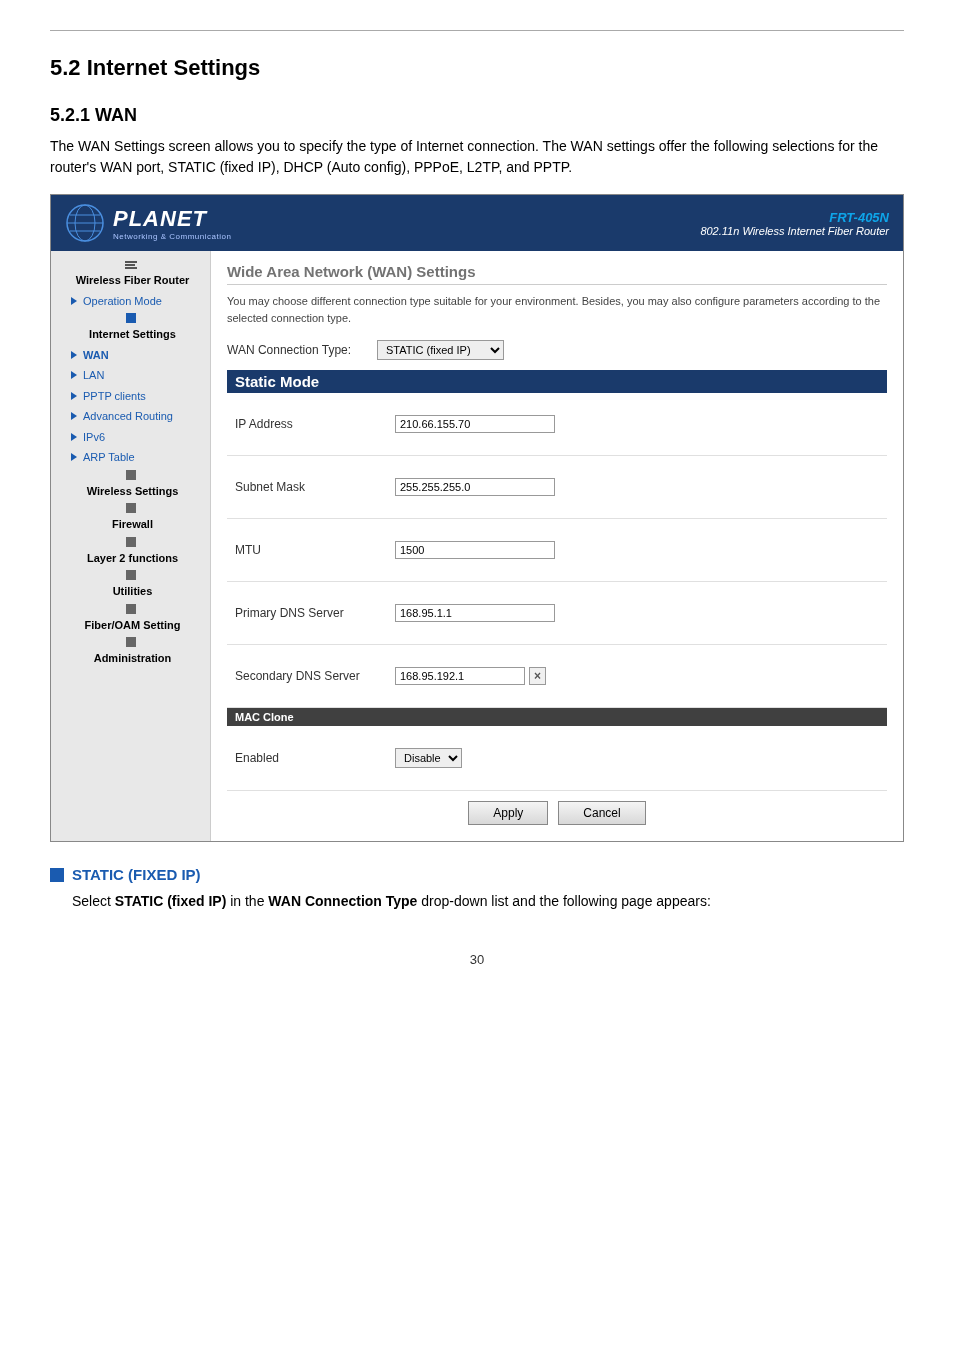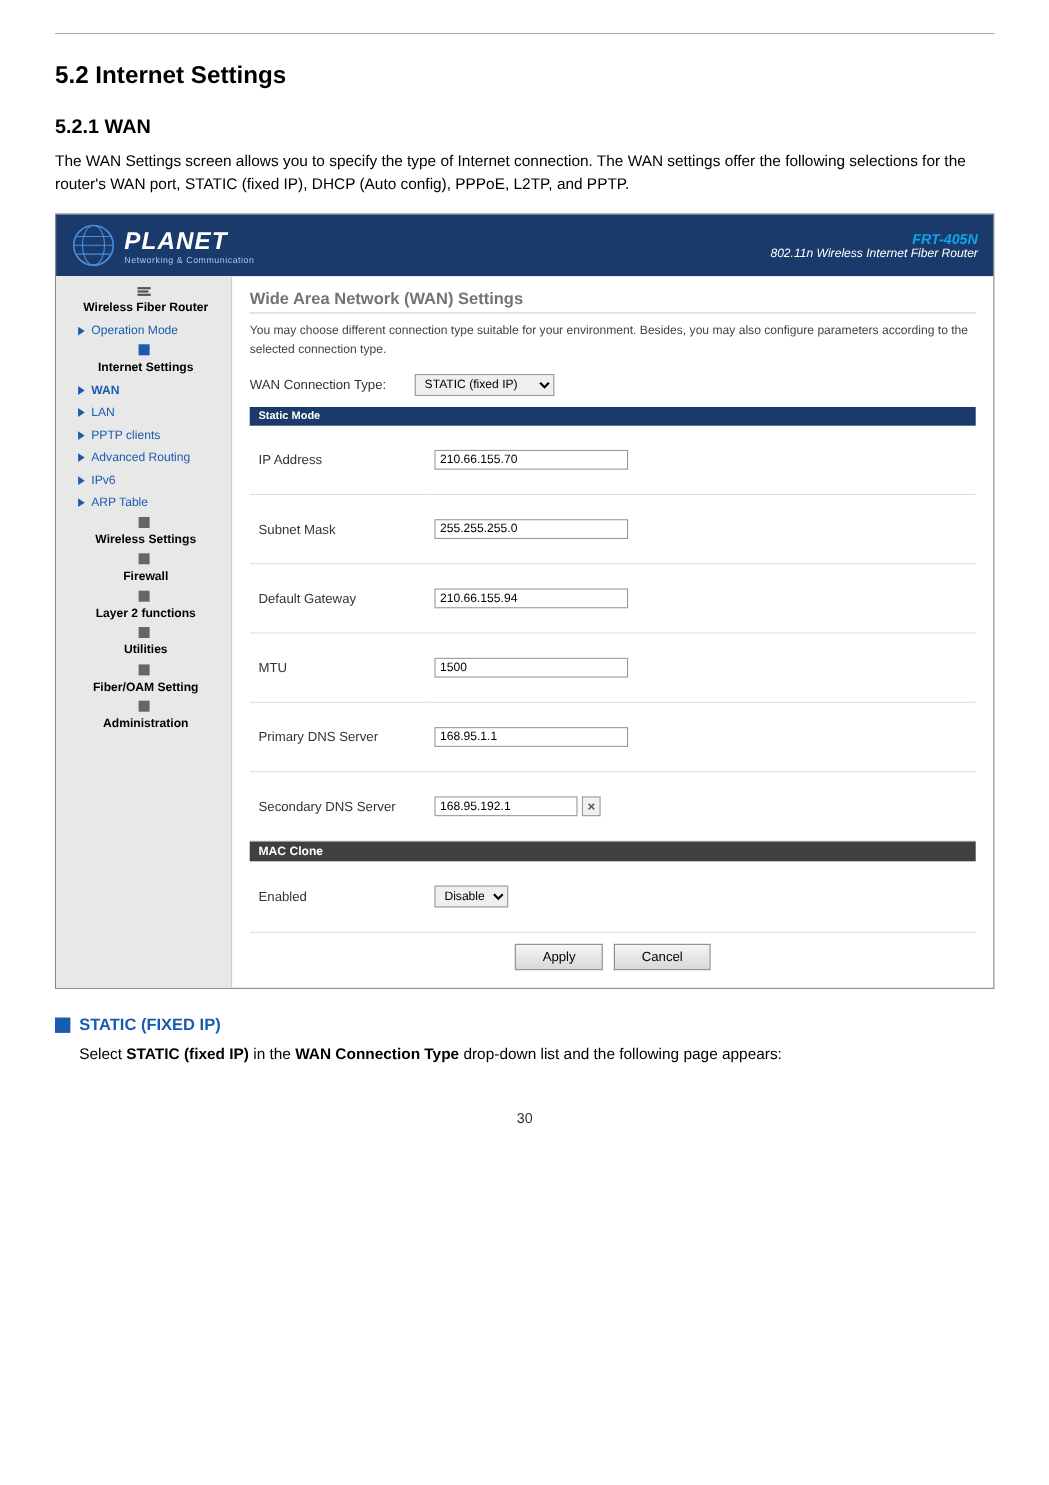--- a/index.html
+++ b/index.html
@@ -202,21 +202,21 @@
 
     .connection-type-select {
       font-size: 11px;
       padding: 2px 4px;
       border: 1px solid #999;
     }
 
     .section-bar {
       background: #1a3a6b;
       color: #fff;
-      font-size: 10px;
+      font-size: 15px;
       font-weight: bold;
       padding: 3px 8px;
       margin-bottom: 0;
     }
 
     .form-table {
       width: 100%;
       border-collapse: collapse;
       font-size: 12px;
     }
@@ -232,21 +232,21 @@
 
     .form-table td:first-child {
       width: 160px;
       color: #333;
     }
 
     .form-input {
       border: 1px solid #999;
       padding: 2px 4px;
       font-size: 11px;
-      width: 176px;
+      width: 160px;
     }
 
     .form-input-with-x {
       display: flex;
       align-items: center;
       gap: 4px;
     }
 
     .x-btn {
       cursor: pointer;
@@ -455,26 +455,20 @@
             <tr>
           <td>IP Address</td>
           <td>
             <input class="form-input" type="text" value="210.66.155.70" style="">
           </td>
         </tr>
         <tr>
           <td>Subnet Mask</td>
           <td>
             <input class="form-input" type="text" value="255.255.255.0" style="">
-          </td>
-        </tr>
-        <tr>
-          <td>Default Gateway</td>
-          <td>
-            <input class="form-input" type="text" value="210.66.155.94" style="">
           </td>
         </tr>
         <tr>
           <td>MTU</td>
           <td>
             <input class="form-input" type="text" value="1500" style="">
           </td>
         </tr>
         <tr>
           <td>Primary DNS Server</td>

